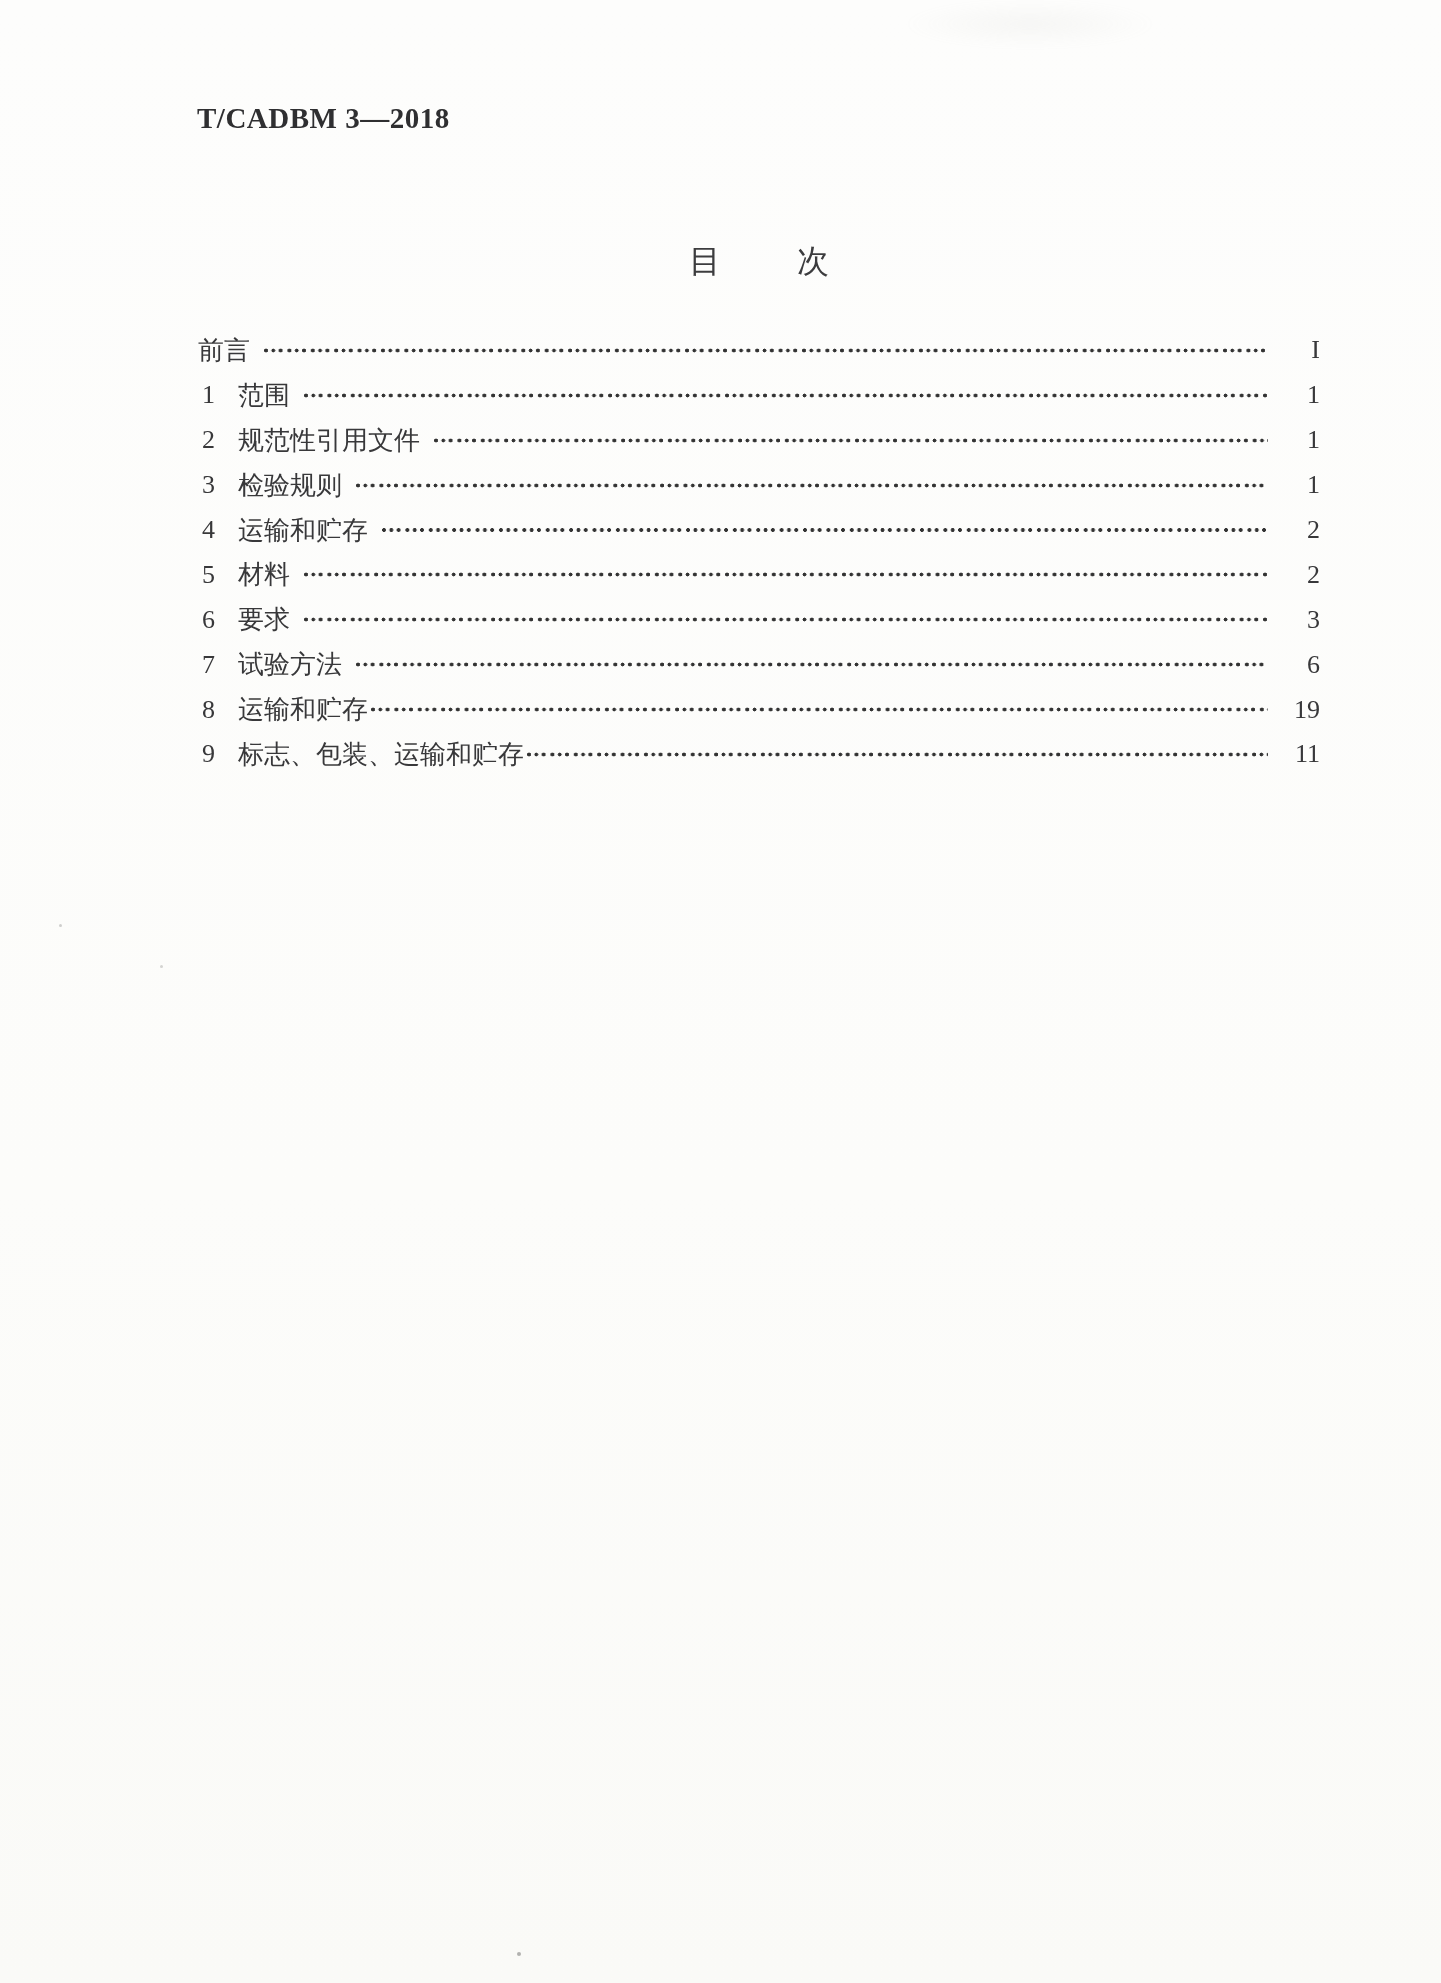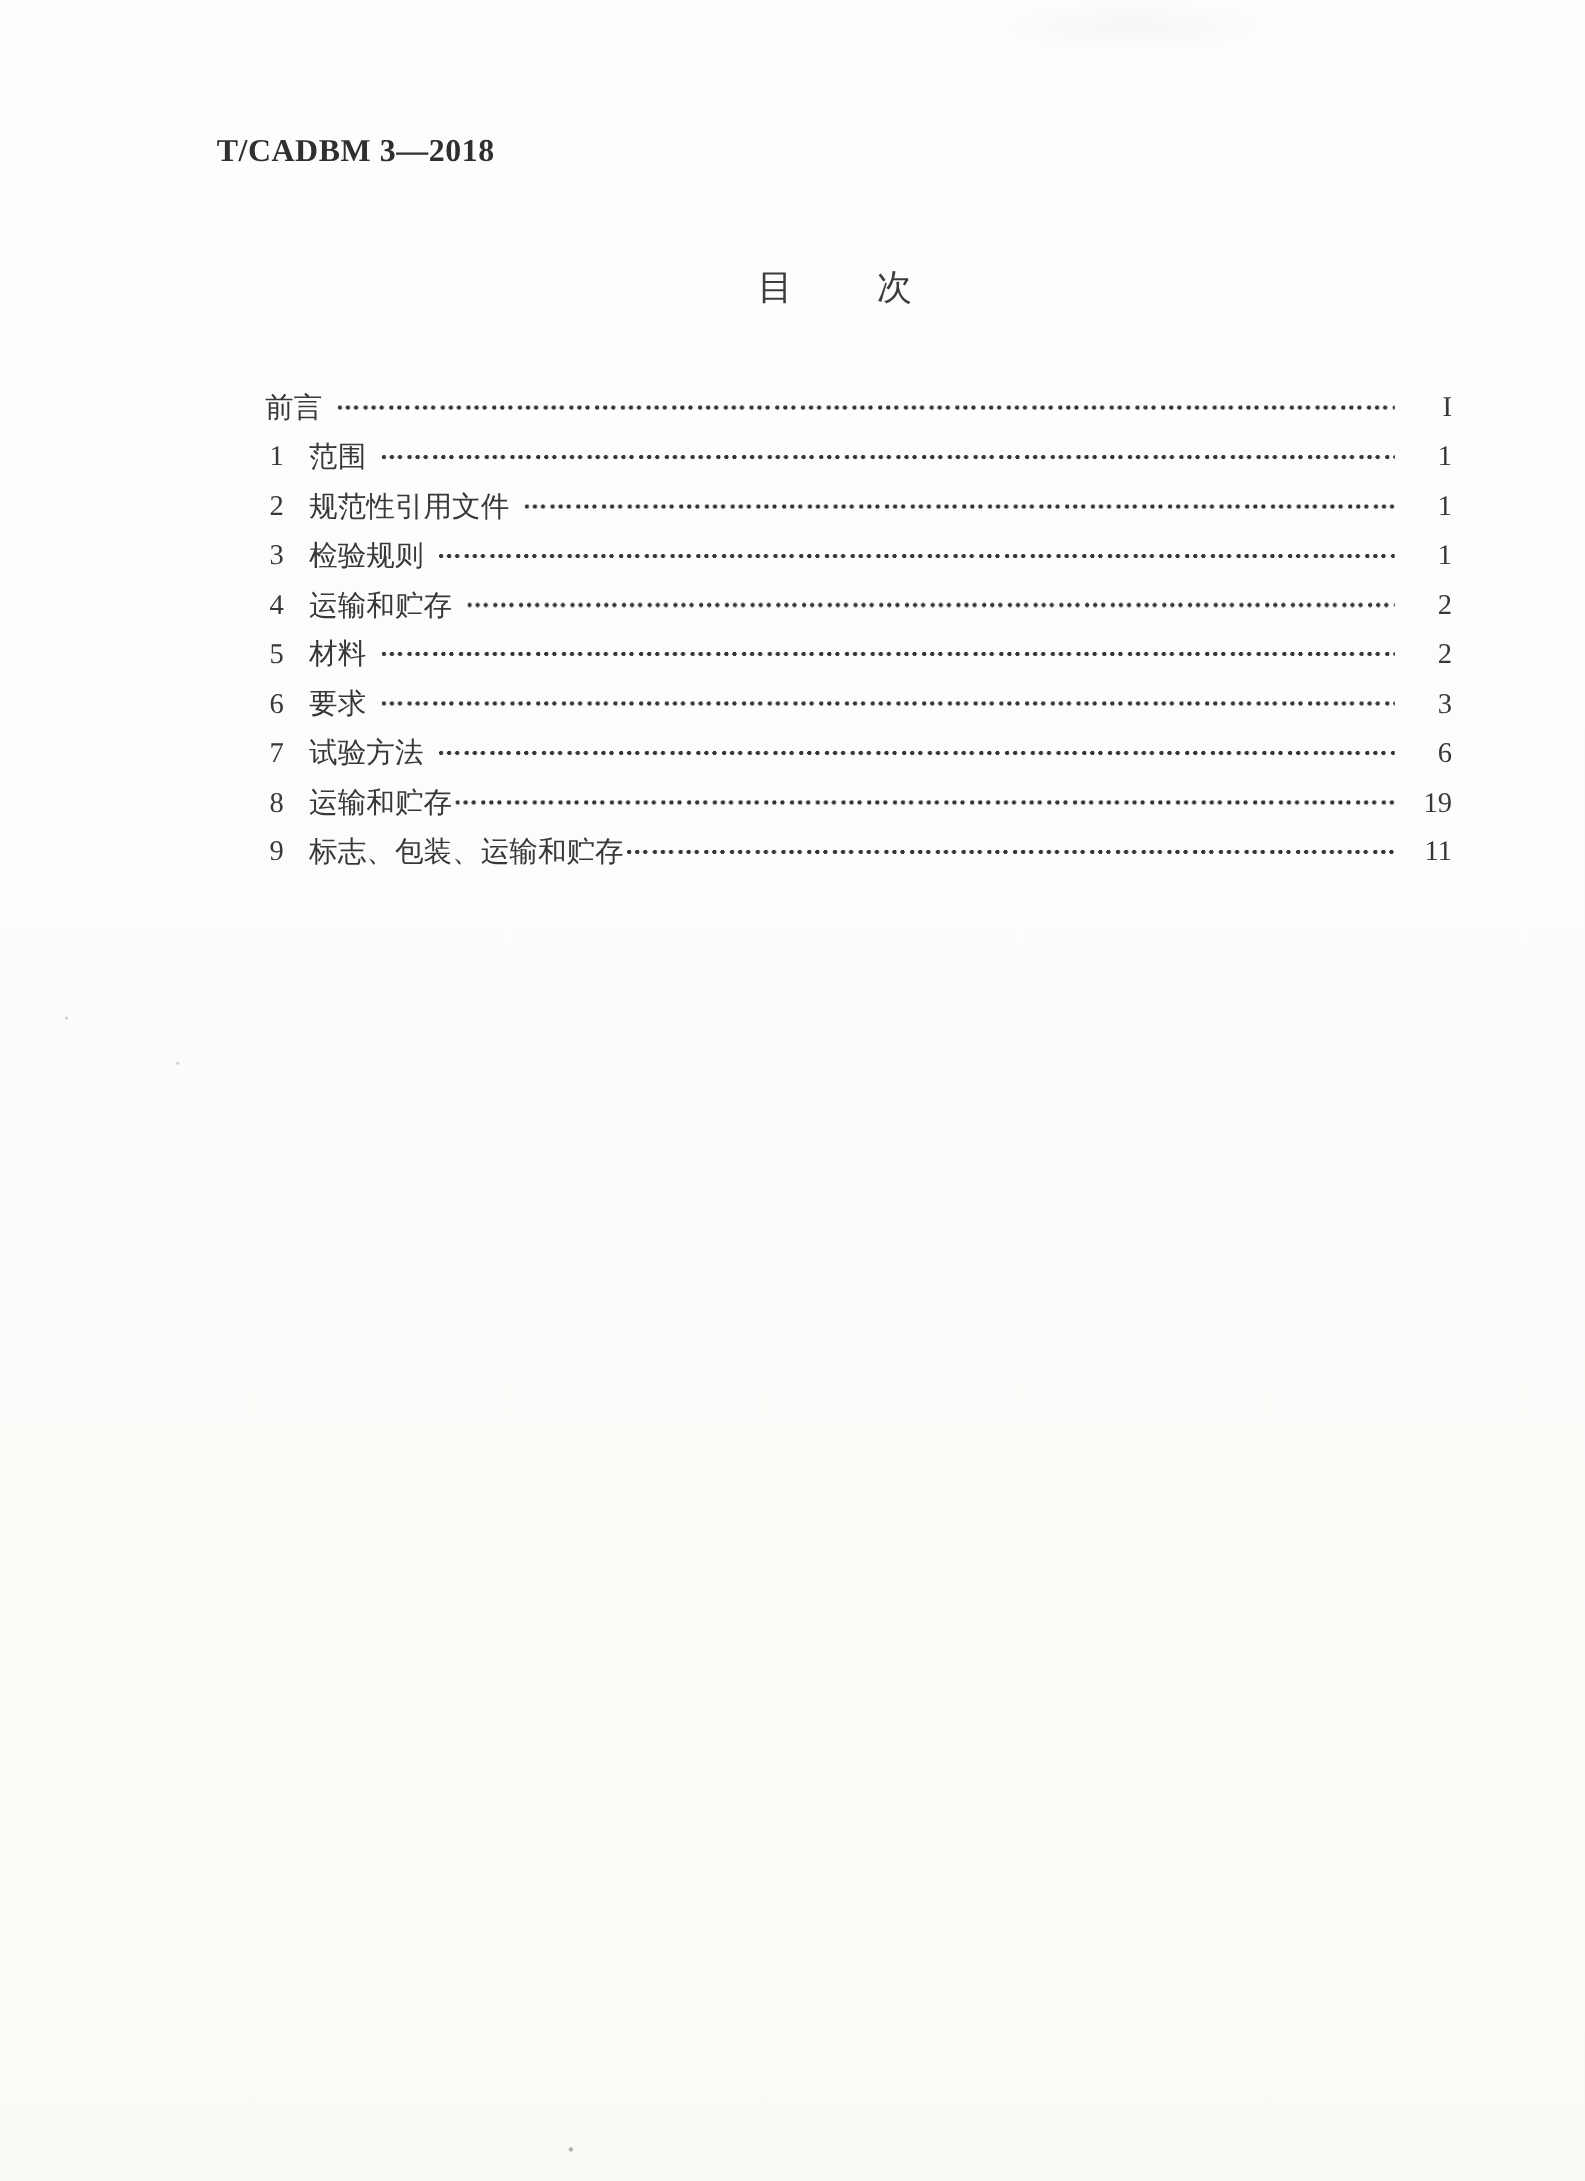--- a/index.html
+++ b/index.html
@@ -20,41 +20,39 @@
   }
   .doc-header{
     position:absolute;
     left:197px;
     top:102px;
     font-size:29px;
     font-weight:bold;
     letter-spacing:0.5px;
     color:#2f2f31;
     white-space:nowrap;
-    margin-top:19px;
   }
   .doc-title{
     position:absolute;
     left:198px;
     right:121px;
     top:240px;
     text-align:center;
     font-family:"DejaVu Sans","Liberation Sans",sans-serif;
     font-weight:normal;
     font-size:32px;
     color:#3c3c3e;
     word-spacing:66px;
     white-space:nowrap;
   }
   .toc{
     position:absolute;
     left:198px;
     right:121px;
-    top:348px;
-    margin-left:43px;
+    top:328px;
   }
   .toc-row{
     display:flex;
     align-items:center;
     height:44.9px;
     font-size:26px;
     color:var(--ink);
   }
   .toc-row .num{
     flex:none;

